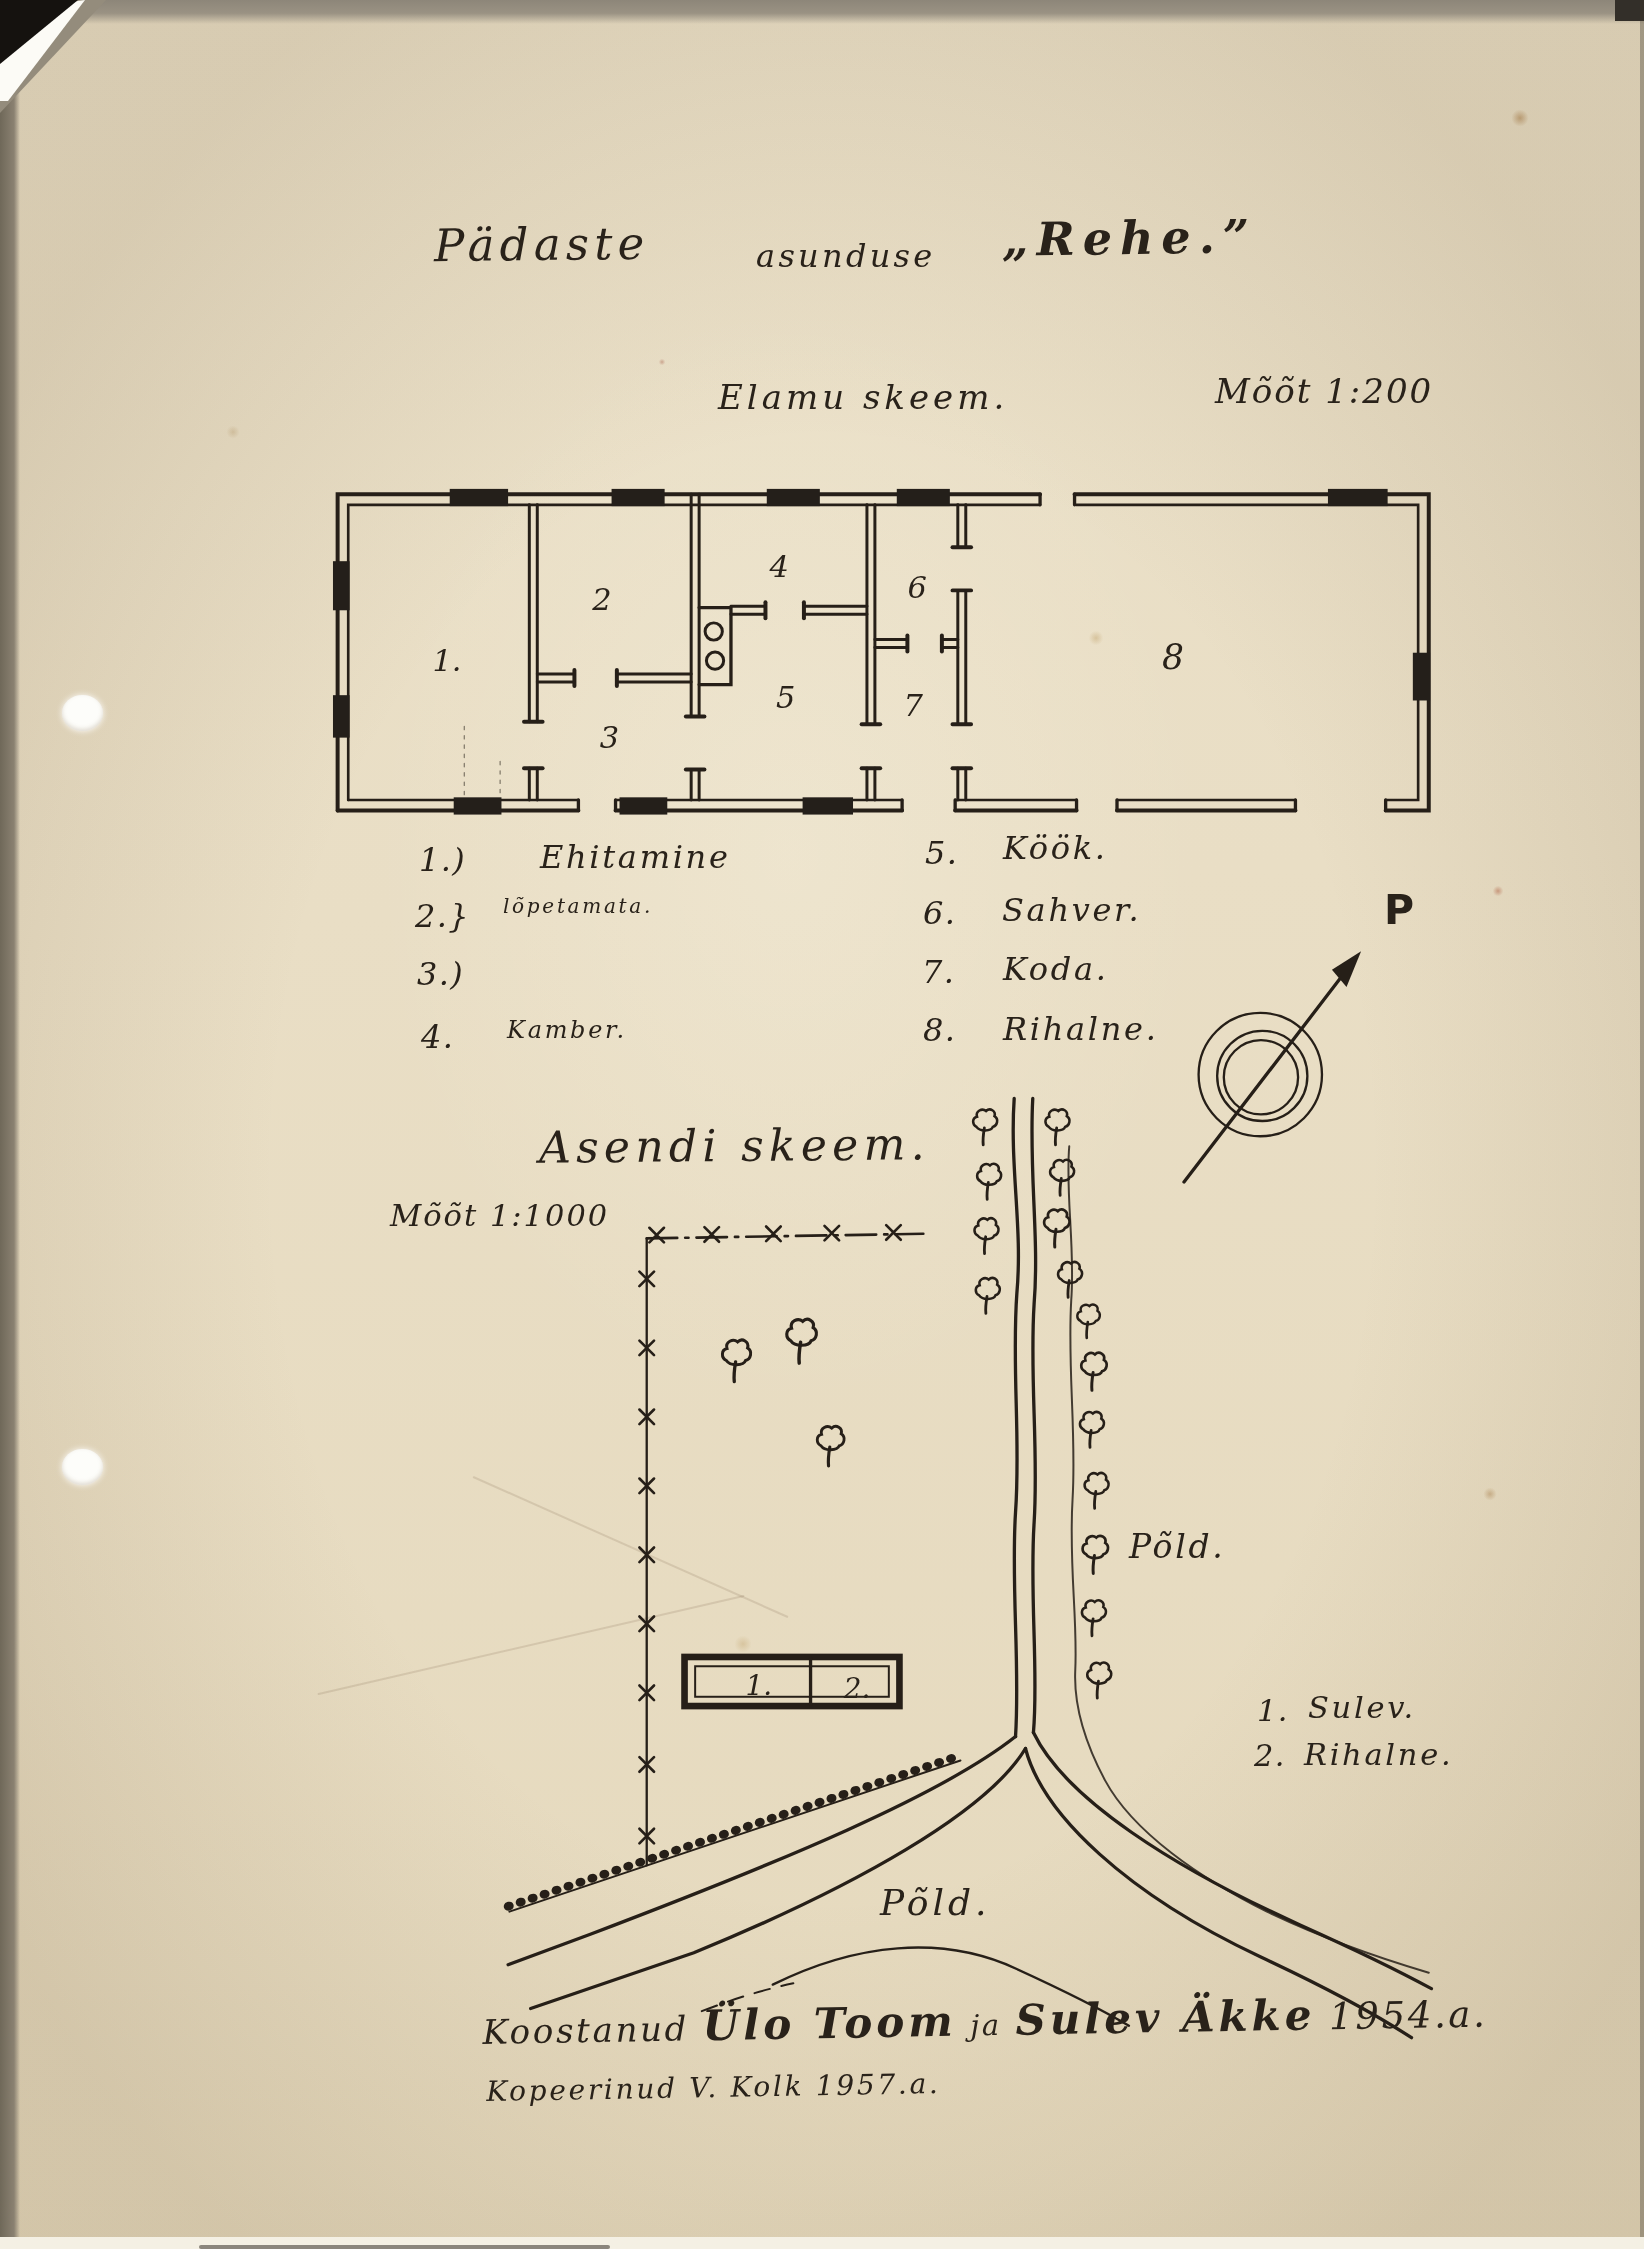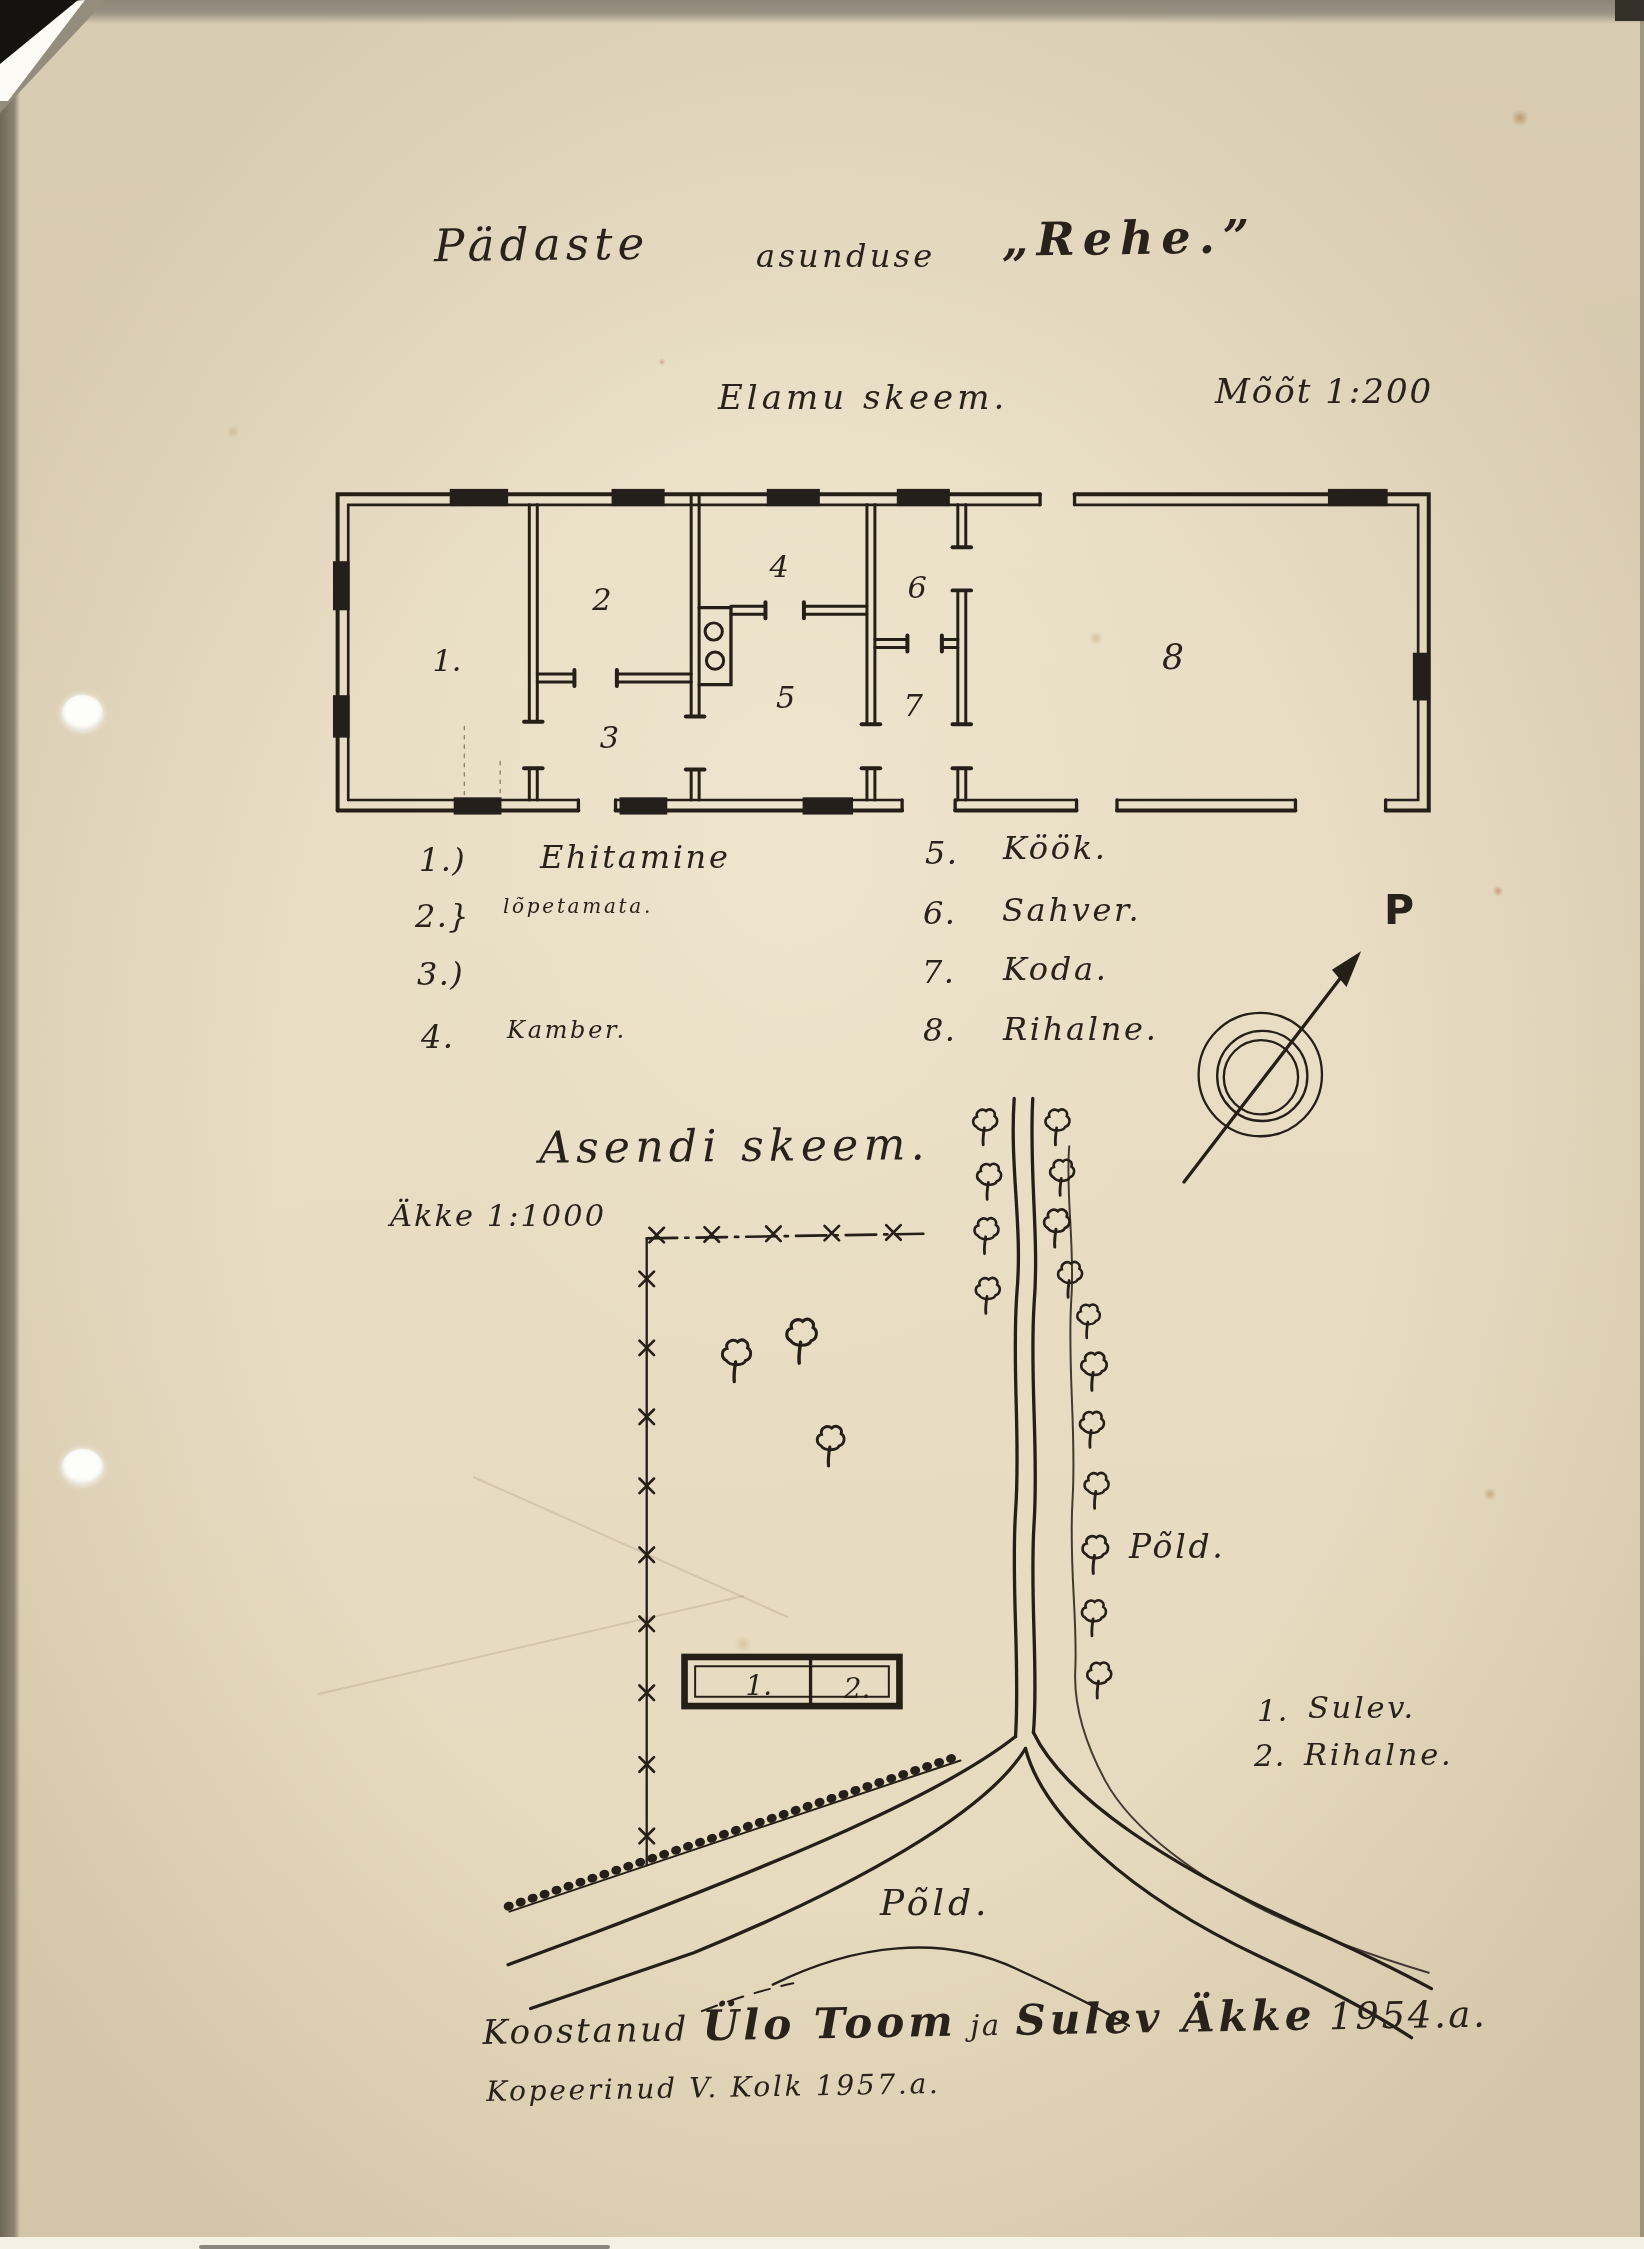--- a/index.html
+++ b/index.html
@@ -268,21 +268,21 @@
 <div class="hand" style="left:925px;top:834px;font-size:32px;">5.</div>
 <div class="hand" style="left:1003px;top:829px;font-size:32px;letter-spacing:2.7px;">Köök.</div>
 <div class="hand" style="left:923px;top:894px;font-size:32px;">6.</div>
 <div class="hand" style="left:1002px;top:891px;font-size:32px;letter-spacing:2.7px;">Sahver.</div>
 <div class="hand" style="left:922px;top:953px;font-size:32px;">7.</div>
 <div class="hand" style="left:1003px;top:950px;font-size:32px;letter-spacing:2.7px;">Koda.</div>
 <div class="hand" style="left:923px;top:1011px;font-size:32px;">8.</div>
 <div class="hand" style="left:1003px;top:1010px;font-size:32px;letter-spacing:2.7px;">Rihalne.</div>
 
 <div class="hand" style="left:539px;top:1120px;font-size:44px;letter-spacing:5.3px;transform:rotate(-.5deg);">Asendi skeem.</div>
-<div class="hand" style="left:390px;top:1198px;font-size:30.5px;letter-spacing:2px;">Äkke 1:1000</div>
+<div class="hand" style="left:390px;top:1198px;font-size:30.5px;letter-spacing:2px;">Mõõt 1:1000</div>
 <div class="hand" style="left:1384px;top:886px;font-size:41px;font-weight:700;font-style:normal;font-family:'DejaVu Sans',sans-serif;">P</div>
 
 <div class="hand" style="left:1129px;top:1527px;font-size:33px;letter-spacing:2.7px;">Põld.</div>
 <div class="hand" style="left:880px;top:1882px;font-size:36px;letter-spacing:4px;">Põld.</div>
 
 <div class="hand" style="left:1257px;top:1693px;font-size:30.5px;">1.</div>
 <div class="hand" style="left:1308px;top:1690px;font-size:30.5px;letter-spacing:2.7px;">Sulev.</div>
 <div class="hand" style="left:1254px;top:1738px;font-size:30.5px;">2.</div>
 <div class="hand" style="left:1304px;top:1737px;font-size:30.5px;letter-spacing:2.7px;">Rihalne.</div>
 

